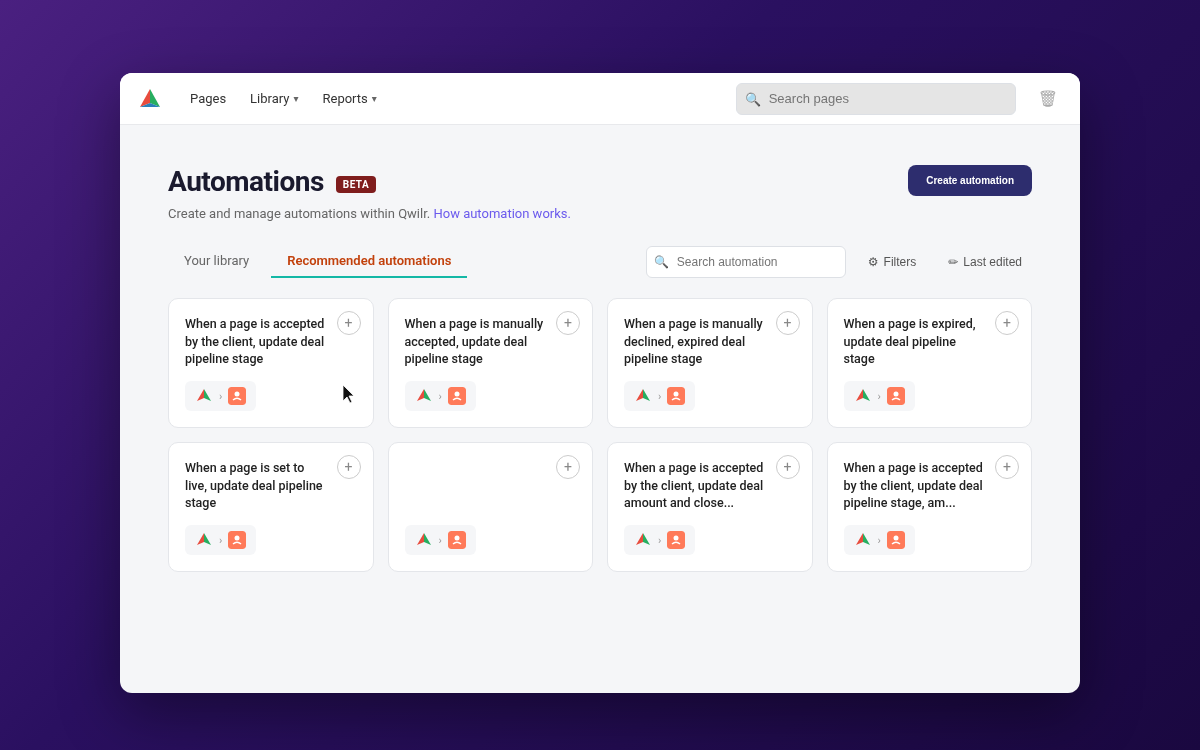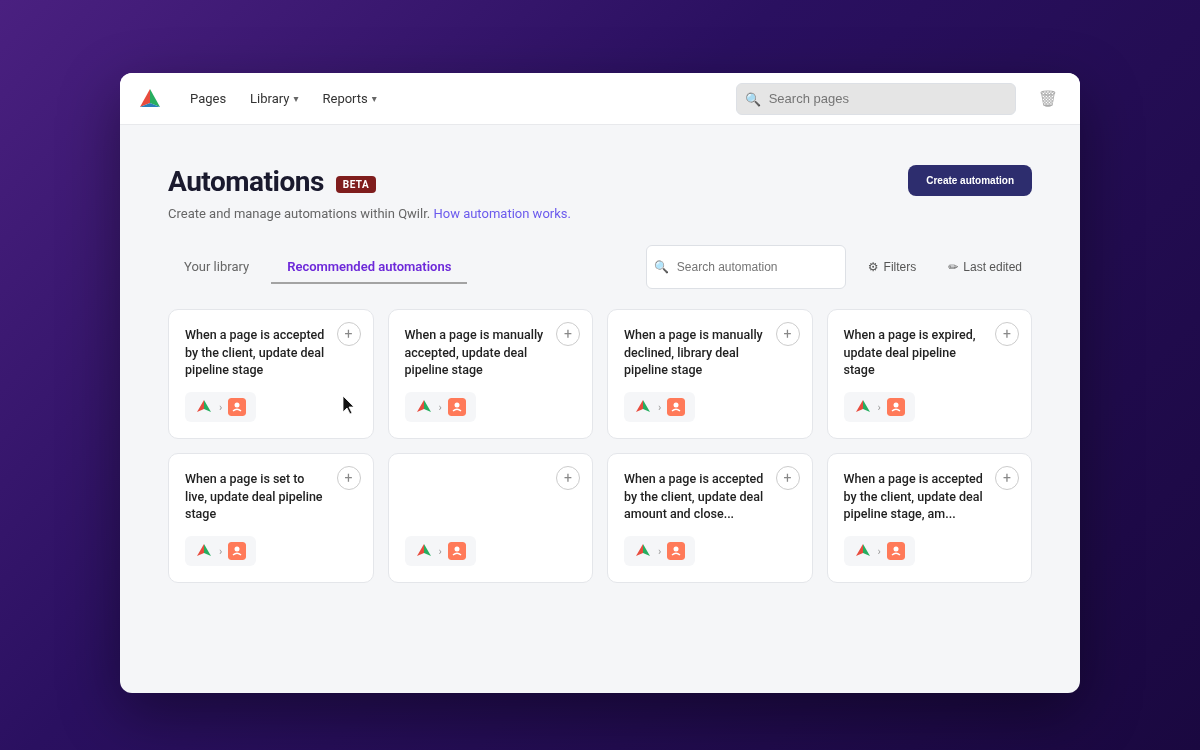--- a/index.html
+++ b/index.html
@@ -157,35 +157,35 @@
       gap: 6px;
     }
     .tab {
       padding: 8px 16px;
       font-size: 13px;
       color: #666;
       cursor: pointer;
       border-bottom: 2px solid transparent;
     }
     .tab.active {
-      color: #6d28d9;
+      color: #c2410c;
       font-weight: 600;
-      border-bottom: 2px solid #a3a3a3;
+      border-bottom: 2px solid #14b8a6;
     }
     .tab-controls {
       display: flex;
       align-items: center;
       gap: 12px;
     }
     .search-automation {
       position: relative;
     }
     .search-automation input {
       width: 200px;
-      height: 44px;
+      height: 32px;
       border: 1px solid #dde0e5;
       border-radius: 6px;
       padding: 0 12px 0 30px;
       font-size: 12px;
       color: #555;
       background: #fff;
       outline: none;
     }
     .search-automation-icon {
       position: absolute;
@@ -408,21 +408,21 @@
             <rect width="18" height="18" rx="3" fill="#ff7a59"></rect>
             <circle cx="9" cy="7" r="2.5" fill="#fff"></circle>
             <path d="M5 13 Q9 9.5 13 13" stroke="#fff" stroke-width="1.5" fill="none"></path>
           </svg>
         </div>
       </div>
 
       <div class="automation-card">
         <div>
           <div class="card-add-btn">+</div>
-          <div class="card-title">When a page is manually declined, library deal pipeline stage</div>
+          <div class="card-title">When a page is manually declined, expired deal pipeline stage</div>
         </div>
         <div class="card-icons">
           <svg class="card-icon-qwilr" viewBox="0 0 18 18">
             <polygon points="9,2 2,14 9,11" fill="#e84c3d"></polygon>
             <polygon points="9,2 16,14 9,11" fill="#27ae60"></polygon>
           </svg>
           <span class="card-icon-arrow">›</span>
           <svg class="card-icon-hubspot" viewBox="0 0 18 18">
             <rect width="18" height="18" rx="3" fill="#ff7a59"></rect>
             <circle cx="9" cy="7" r="2.5" fill="#fff"></circle>

